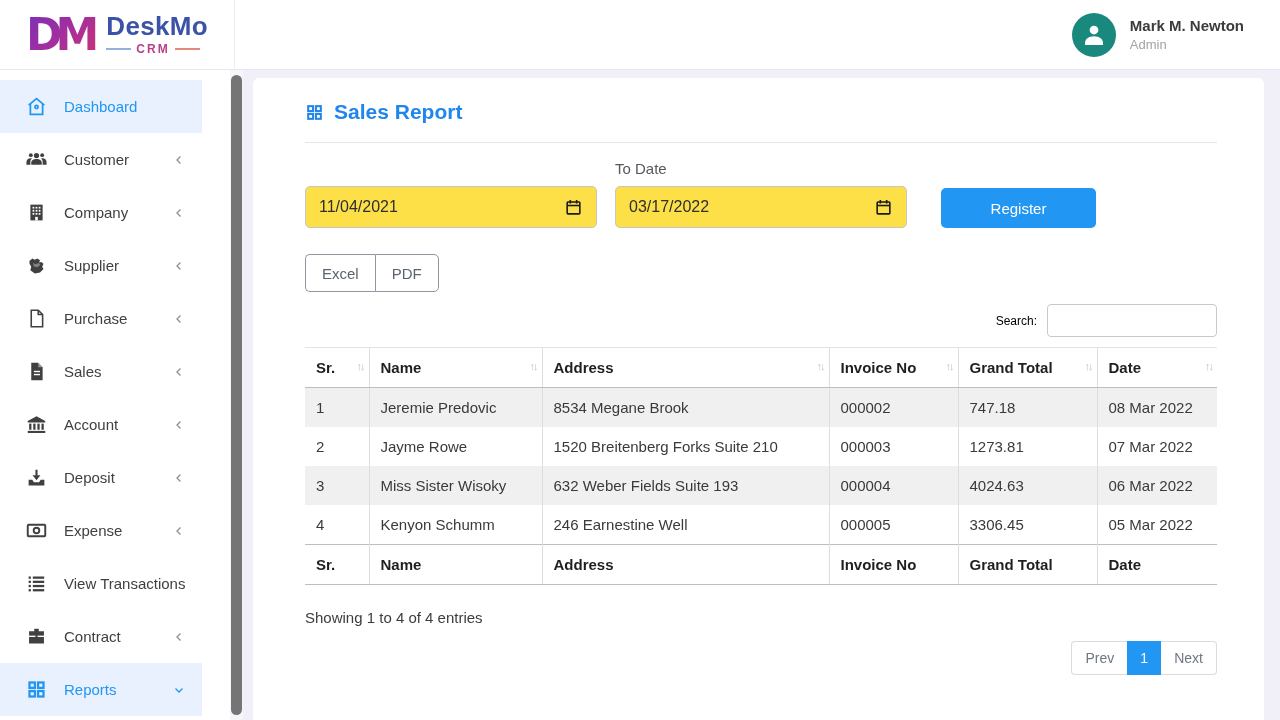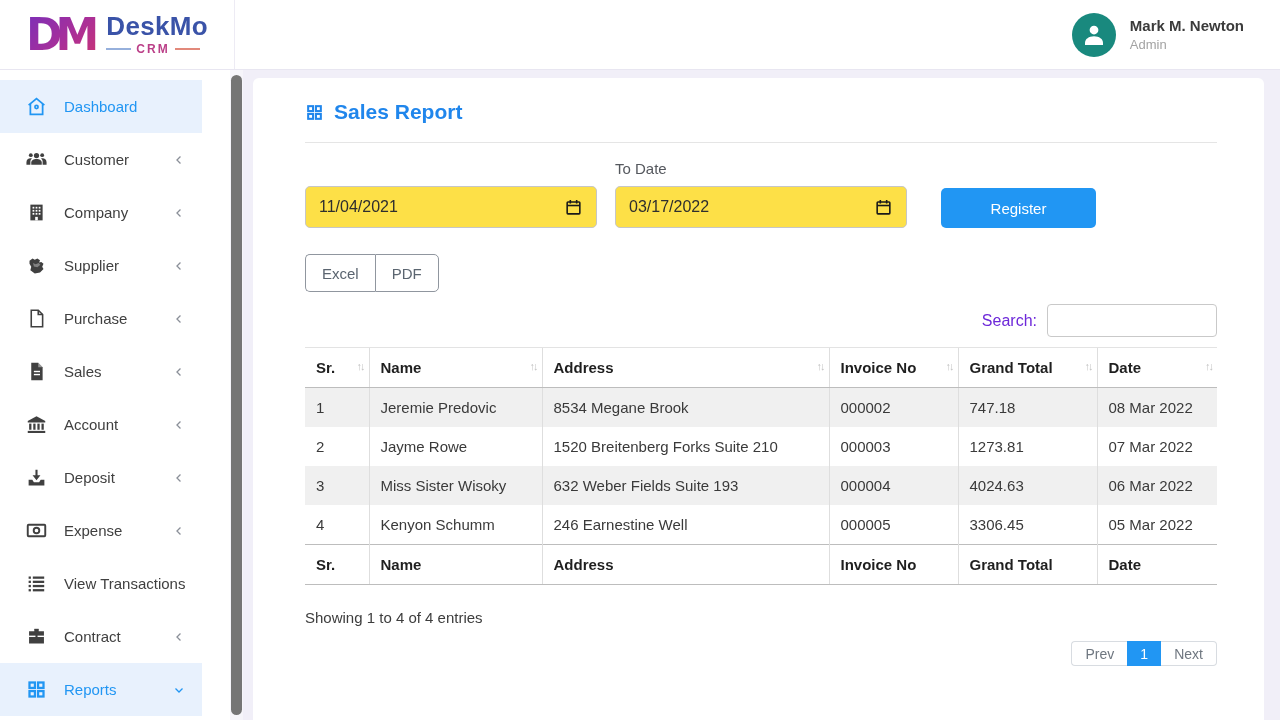--- a/index.html
+++ b/index.html
@@ -63,39 +63,39 @@
   .register { margin-left:16px; width:155px; height:40px; background:#2196f3; border:none;
               border-radius:5px; color:#fff; font-size:15px; font-family:inherit; cursor:pointer; }
 
   .export-row { margin-top:26px; display:flex; }
   .exp { height:38px; padding:0 16px; background:#fff; border:1px solid #90969f; color:#5b6570;
          font-size:15px; font-family:inherit; cursor:pointer; }
   .exp.excel { border-radius:5px 0 0 5px; border-right:none; }
   .exp.pdf { border-radius:0 5px 5px 0; border-left:1px solid #90969f; }
 
   .search-row { margin-top:12px; display:flex; justify-content:flex-end; align-items:center; }
-  .search-row label { font-size:16px; color:#6d28d9; }
+  .search-row label { font-size:12px; color:#000000; }
   .search-input { margin-left:10px; width:170px; height:33px; border:1px solid #c9c9c9;
                   border-radius:4px; padding:0 8px; font-size:14px; font-family:inherit; color:#333; }
 
   table { margin-top:10px; width:100%; border-collapse:collapse; table-layout:fixed; }
   th, td { text-align:left; overflow:hidden; white-space:nowrap; }
   thead th { font-size:15px; color:#1f1f1f; padding:11px 20px 11px 11px; position:relative;
              border-top:1px solid #e3e3e3; border-bottom:1px solid #bdbdbd; cursor:pointer; }
   thead th .sort { position:absolute; right:5px; top:12px; font-size:11px; color:#c2c2c2; letter-spacing:-2px; }
   tbody td { font-size:15px; color:#3a3a3a; padding:11px 8px 11px 11px; }
   tbody tr.stripe { background:#f0f0f0; }
   tfoot th { font-size:15px; color:#1f1f1f; padding:11px 8px 11px 11px;
              border-top:1px solid #bdbdbd; border-bottom:1px solid #bdbdbd; }
   th:not(:first-child), td:not(:first-child) { border-left:1px solid #dedede; }
 
   .summary { margin-top:24px; font-size:15px; color:#3d3d3d; }
 
   .pagination { margin-top:15px; display:flex; justify-content:flex-end; }
-  .page-btn { height:25px; min-width:46px; padding:0 13px; background:#fff; border:1px solid #d8dce1;
+  .page-btn { height:34px; min-width:46px; padding:0 13px; background:#fff; border:1px solid #d8dce1;
               color:#6f7780; font-size:14px; font-family:inherit; cursor:pointer;
               display:flex; align-items:center; justify-content:center; }
   .page-btn.prev { border-radius:4px 0 0 4px; border-right:none; }
   .page-btn.current { background:#2196f3; border-color:#2196f3; color:#fff; min-width:34px; padding:0; }
   .page-btn.next { border-radius:0 4px 4px 0; border-left:none; }
 </style>
 </head>
 <body>
 
 <header class="header">

